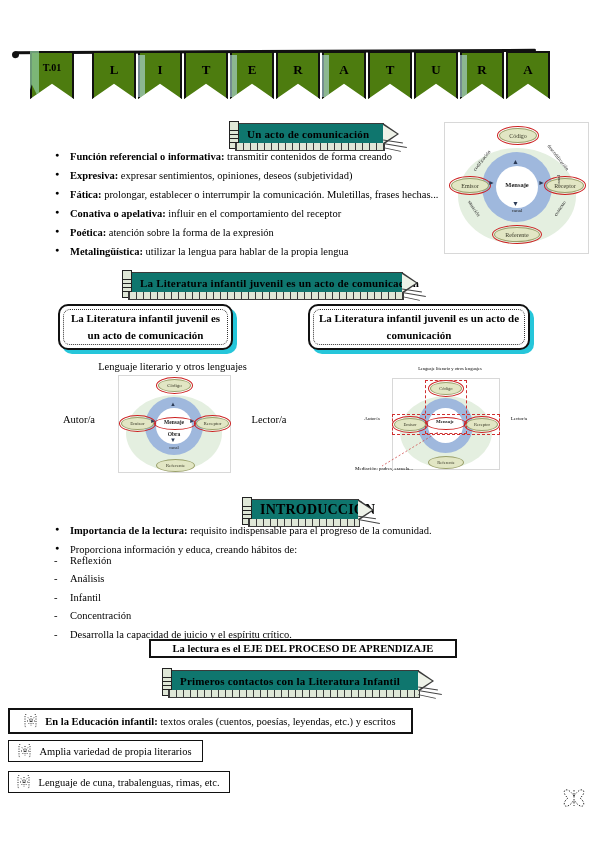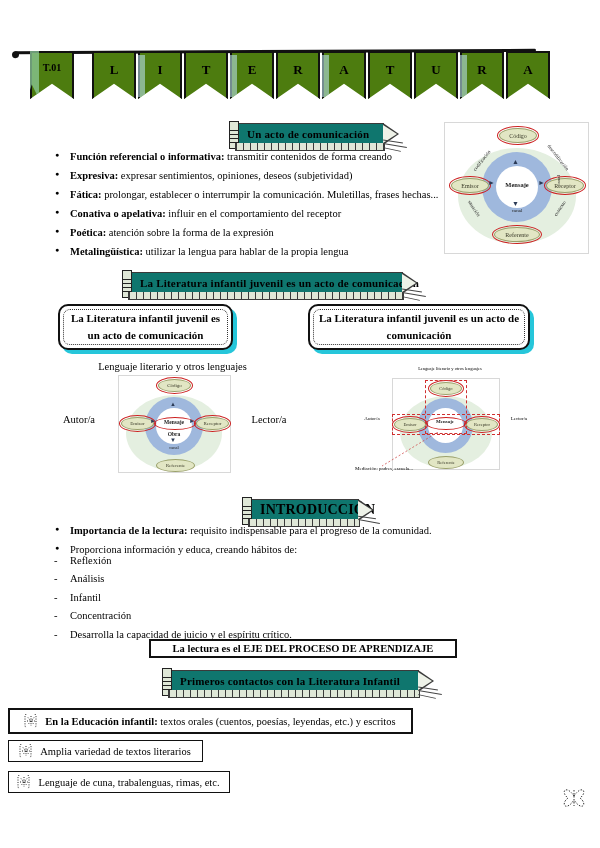--- a/index.html
+++ b/index.html
@@ -360,21 +360,21 @@
       <div class="pbox" style="left: 8px; top: 740px; width: 195px; height: 22px; border-width: 1.5px;">
         <div class="ico">
           <svg width="20" height="20" viewBox="0 0 20 20">
             <g stroke="#222" stroke-width="1" fill="none" stroke-dasharray="1,1.4">
               <path d="M4 3 L3 5 L3 15 L4 17"></path>
               <path d="M13 3 L14 5 L14 15 L13 17"></path>
               <path d="M9 5 L9 15 M5 10 L13 10 M6 6.5 L12 13.5 M12 6.5 L6 13.5"></path>
             </g>
           </svg>
         </div>
-        <div class="ptxt"><span>Amplia variedad de textos literarios</span></div>
+        <div class="ptxt"><span>Amplia variedad de propia literarios</span></div>
       </div>
       <div class="pbox" style="left: 8px; top: 771px; width: 222px; height: 22px; border-width: 1.5px;">
         <div class="ico">
           <svg width="20" height="20" viewBox="0 0 20 20">
             <g stroke="#222" stroke-width="1" fill="none" stroke-dasharray="1,1.4">
               <path d="M4 3 L3 5 L3 15 L4 17"></path>
               <path d="M13 3 L14 5 L14 15 L13 17"></path>
               <path d="M9 5 L9 15 M5 10 L13 10 M6 6.5 L12 13.5 M12 6.5 L6 13.5"></path>
             </g>
           </svg>

